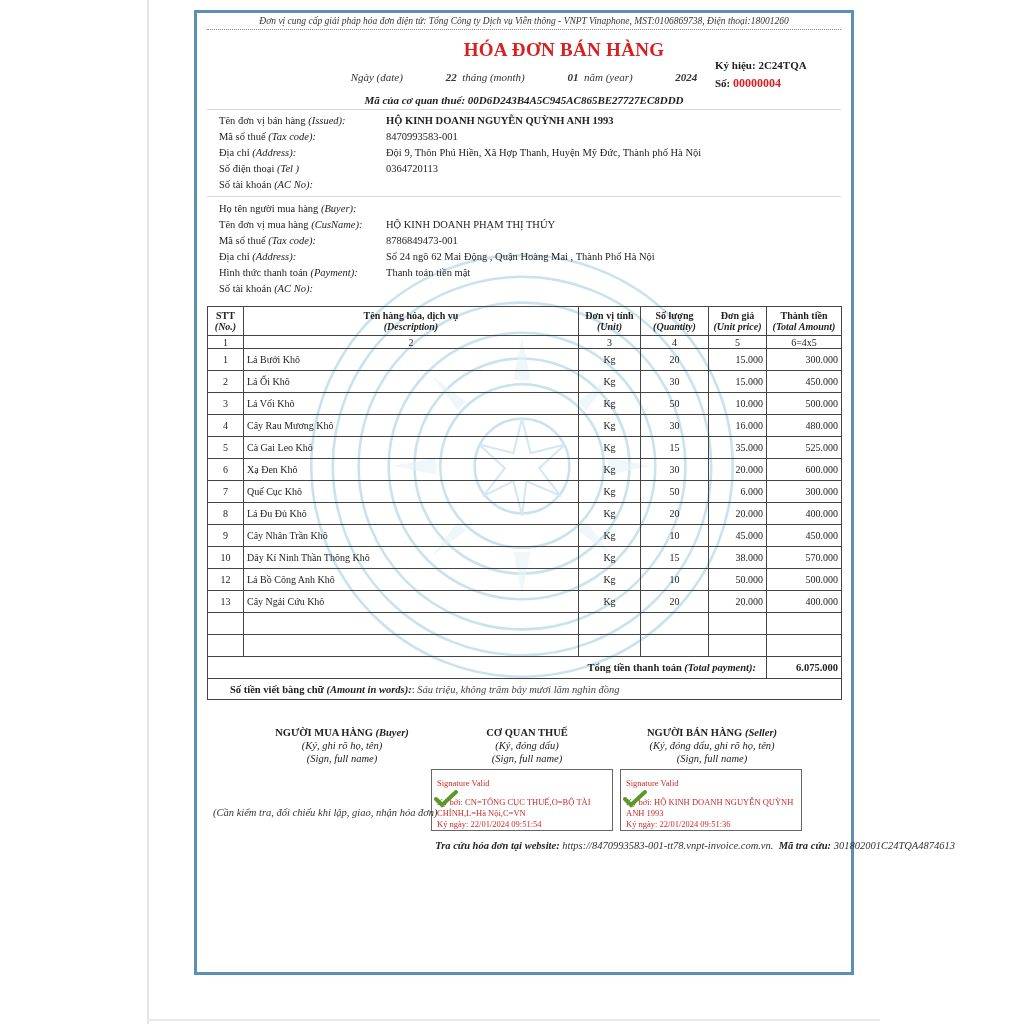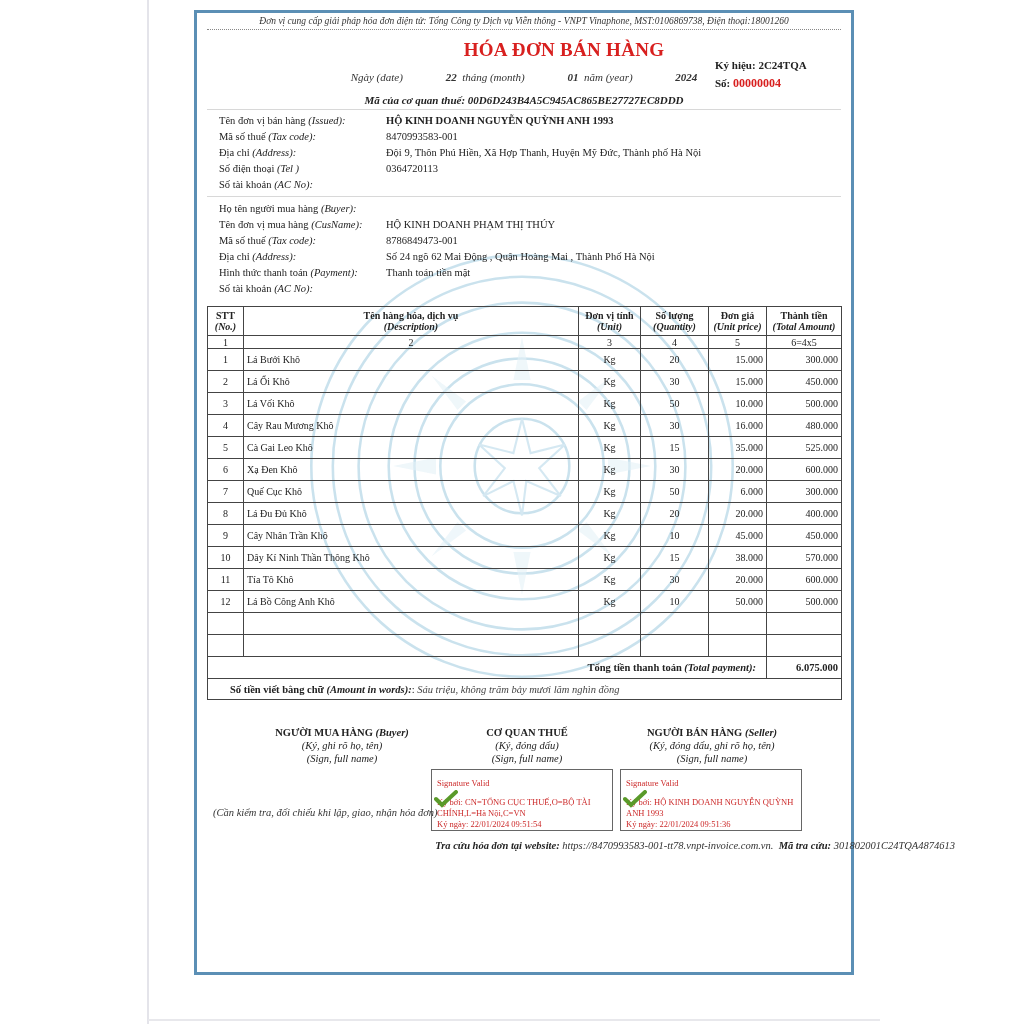--- a/index.html
+++ b/index.html
@@ -244,34 +244,34 @@
         </tr>
       <tr>
           <td class="c">10</td>
           <td>Dây Kí Ninh Thần Thông Khô</td>
           <td class="c">Kg</td>
           <td class="c">15</td>
           <td class="r">38.000</td>
           <td class="r">570.000</td>
         </tr>
       <tr>
-          <td class="c">11</td>
-          <td>Tía Tô Khô</td>
-          <td class="c">Kg</td>
-          <td class="c">30</td>
-          <td class="r">20.000</td>
-          <td class="r">600.000</td>
-        </tr>
-      <tr>
           <td class="c">12</td>
           <td>Lá Bồ Công Anh Khô</td>
           <td class="c">Kg</td>
           <td class="c">10</td>
           <td class="r">50.000</td>
           <td class="r">500.000</td>
+        </tr>
+      <tr>
+          <td class="c">13</td>
+          <td>Cây Ngải Cứu Khô</td>
+          <td class="c">Kg</td>
+          <td class="c">20</td>
+          <td class="r">20.000</td>
+          <td class="r">400.000</td>
         </tr>
 
       <tr>
           <td></td>
           <td></td>
           <td></td>
           <td></td>
           <td></td>
           <td></td>
         </tr>

